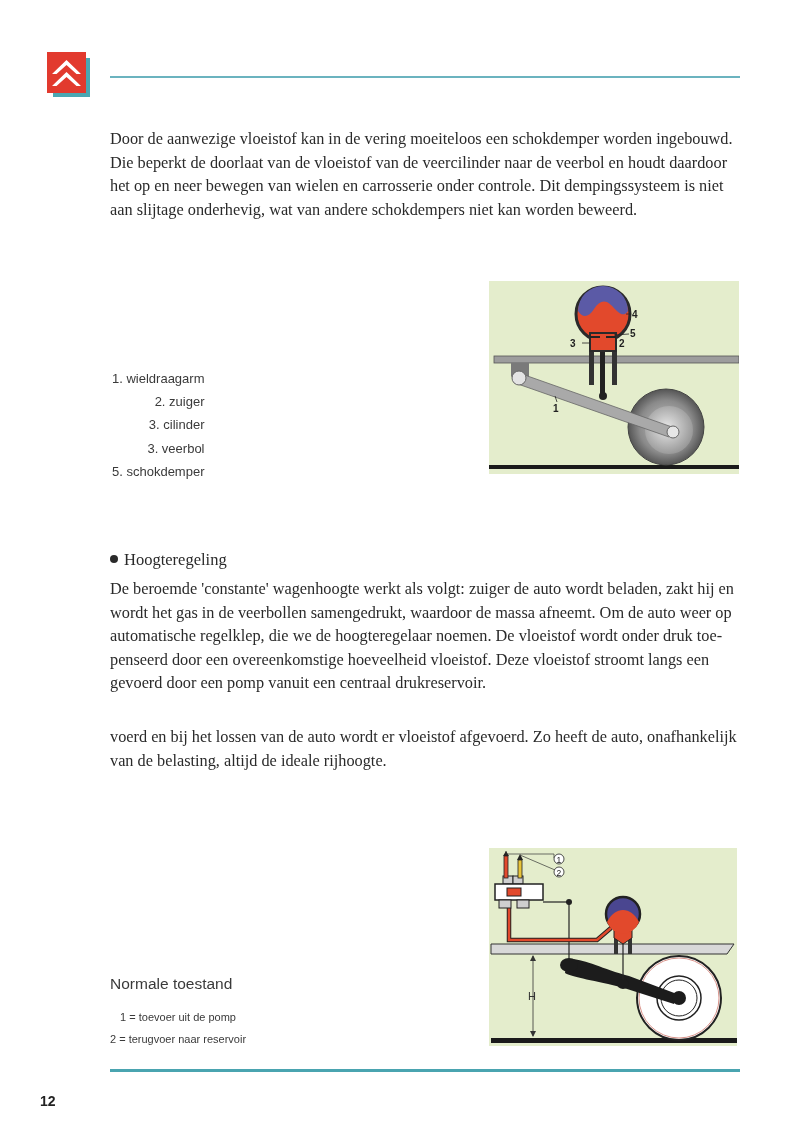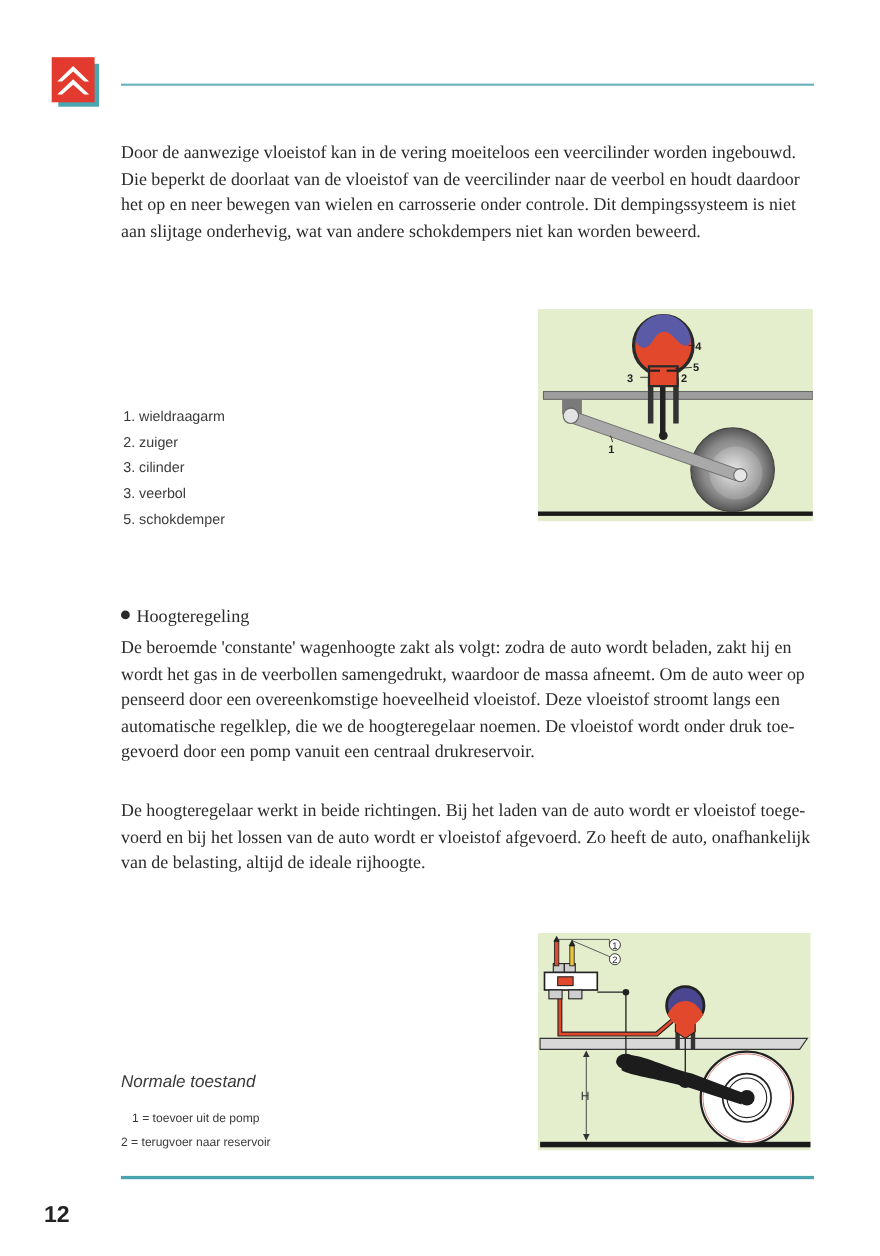--- a/index.html
+++ b/index.html
@@ -18,46 +18,46 @@
 
   .para { position: absolute; left: 110px; width: 650px; font-size: 16.3px; line-height: 23.5px; }
   .para p { margin: 0; }
   #intro { top: 127px; }
   #bullet-heading { position: absolute; left: 110px; top: 550px; font-size: 16.5px; }
   #bullet-heading .dot { display: inline-block; width: 8px; height: 8px; border-radius: 50%; background: #2a2a2a; margin-right: 6px; vertical-align: 2px; }
   #para2 { top: 577px; }
   #para3 { top: 725px; }
 
   #legend1 { position: absolute; left: 112px; top: 367px; font-size: 13px; line-height: 23.2px; }
-  #legend1 div { white-space: nowrap; }
-
-  #caption2-title { position: absolute; left: 110px; top: 975px; font-size: 15.5px; font-style: italic; }
+  #legend1 div { white-space: nowrap; text-align: right; }
+
+  #caption2-title { position: absolute; left: 110px; top: 975px; font-size: 15.5px; }
   #legend2 { position: absolute; left: 110px; top: 1006px; font-size: 11px; line-height: 22px; text-align: center; }
 
   #fig1 { position: absolute; left: 489px; top: 281px; width: 250px; height: 193px; }
   #fig2 { position: absolute; left: 489px; top: 848px; width: 248px; height: 198px; }
 
-  #page-number { position: absolute; left: 40px; top: 1093px; font-family: "Liberation Sans", "DejaVu Sans", sans-serif; font-weight: bold; font-size: 21px; color: #222; }
+  #page-number { position: absolute; left: 40px; top: 1093px; font-family: "Liberation Sans", "DejaVu Sans", sans-serif; font-weight: bold; font-size: 14px; color: #222; }
 </style>
 </head>
 <body>
 
 <div id="logo">
   <div class="shadow"></div>
   <div class="face"></div>
   <svg width="39" height="41" viewBox="0 0 39 41">
     <path d="M5 22 L19.5 8 L34 22 L29.5 22 L19.5 13 L9.5 22 Z" fill="#ffffff"></path>
     <path d="M5 34 L19.5 20 L34 34 L29.5 34 L19.5 25 L9.5 34 Z" fill="#ffffff"></path>
   </svg>
 </div>
 
 <div id="top-rule" class="rule"></div>
 
 <div id="intro" class="para serif">
-  <p>Door de aanwezige vloeistof kan in de vering moeiteloos een veercilinder worden ingebouwd.</p>
+  <p>Door de aanwezige vloeistof kan in de vering moeiteloos een schokdemper worden ingebouwd.</p>
   <p>Die beperkt de doorlaat van de vloeistof van de veercilinder naar de veerbol en houdt daardoor</p>
   <p>het op en neer bewegen van wielen en carrosserie onder controle. Dit dempingssysteem is niet</p>
   <p>aan slijtage onderhevig, wat van andere schokdempers niet kan worden beweerd.</p>
 </div>
 
 <div id="legend1" class="sans">
   <div>1. wieldraagarm</div>
   <div>2. zuiger</div>
   <div>3. cilinder</div>
   <div>3. veerbol</div>
@@ -113,29 +113,28 @@
   <text x="81" y="66" font-family="Liberation Sans, sans-serif" font-size="10" font-weight="bold" fill="#222">3</text>
   <text x="130" y="66" font-family="Liberation Sans, sans-serif" font-size="10" font-weight="bold" fill="#222">2</text>
   <text x="64" y="131" font-family="Liberation Sans, sans-serif" font-size="10" font-weight="bold" fill="#222">1</text>
 </svg>
 
 <div id="bullet-heading" class="serif">
   <span class="dot"></span><span>Hoogteregeling</span>
 </div>
 
 <div id="para2" class="para serif">
-  <p>De beroemde 'constante' wagenhoogte zakt als volgt: zodra de auto wordt beladen, zakt hij en</p>
+  <p>De beroemde 'constante' wagenhoogte werkt als volgt: zuiger de auto wordt beladen, zakt hij en</p>
   <p>wordt het gas in de veerbollen samengedrukt, waardoor de massa afneemt. Om de auto weer op</p>
+  <p>automatische regelklep, die we de hoogteregelaar noemen. De vloeistof wordt onder druk toe-</p>
   <p>penseerd door een overeenkomstige hoeveelheid vloeistof. Deze vloeistof stroomt langs een</p>
-  <p>automatische regelklep, die we de hoogteregelaar noemen. De vloeistof wordt onder druk toe-</p>
   <p>gevoerd door een pomp vanuit een centraal drukreservoir.</p>
 </div>
 
 <div id="para3" class="para serif">
-  <p>De hoogteregelaar werkt in beide richtingen. Bij het laden van de auto wordt er vloeistof toege-</p>
   <p>voerd en bij het lossen van de auto wordt er vloeistof afgevoerd. Zo heeft de auto, onafhankelijk</p>
   <p>van de belasting, altijd de ideale rijhoogte.</p>
 </div>
 
 <div id="caption2-title" class="sans">Normale toestand</div>
 <div id="legend2" class="sans">
   <div>1 = toevoer uit de pomp</div>
   <div>2 = terugvoer naar reservoir</div>
 </div>
 

